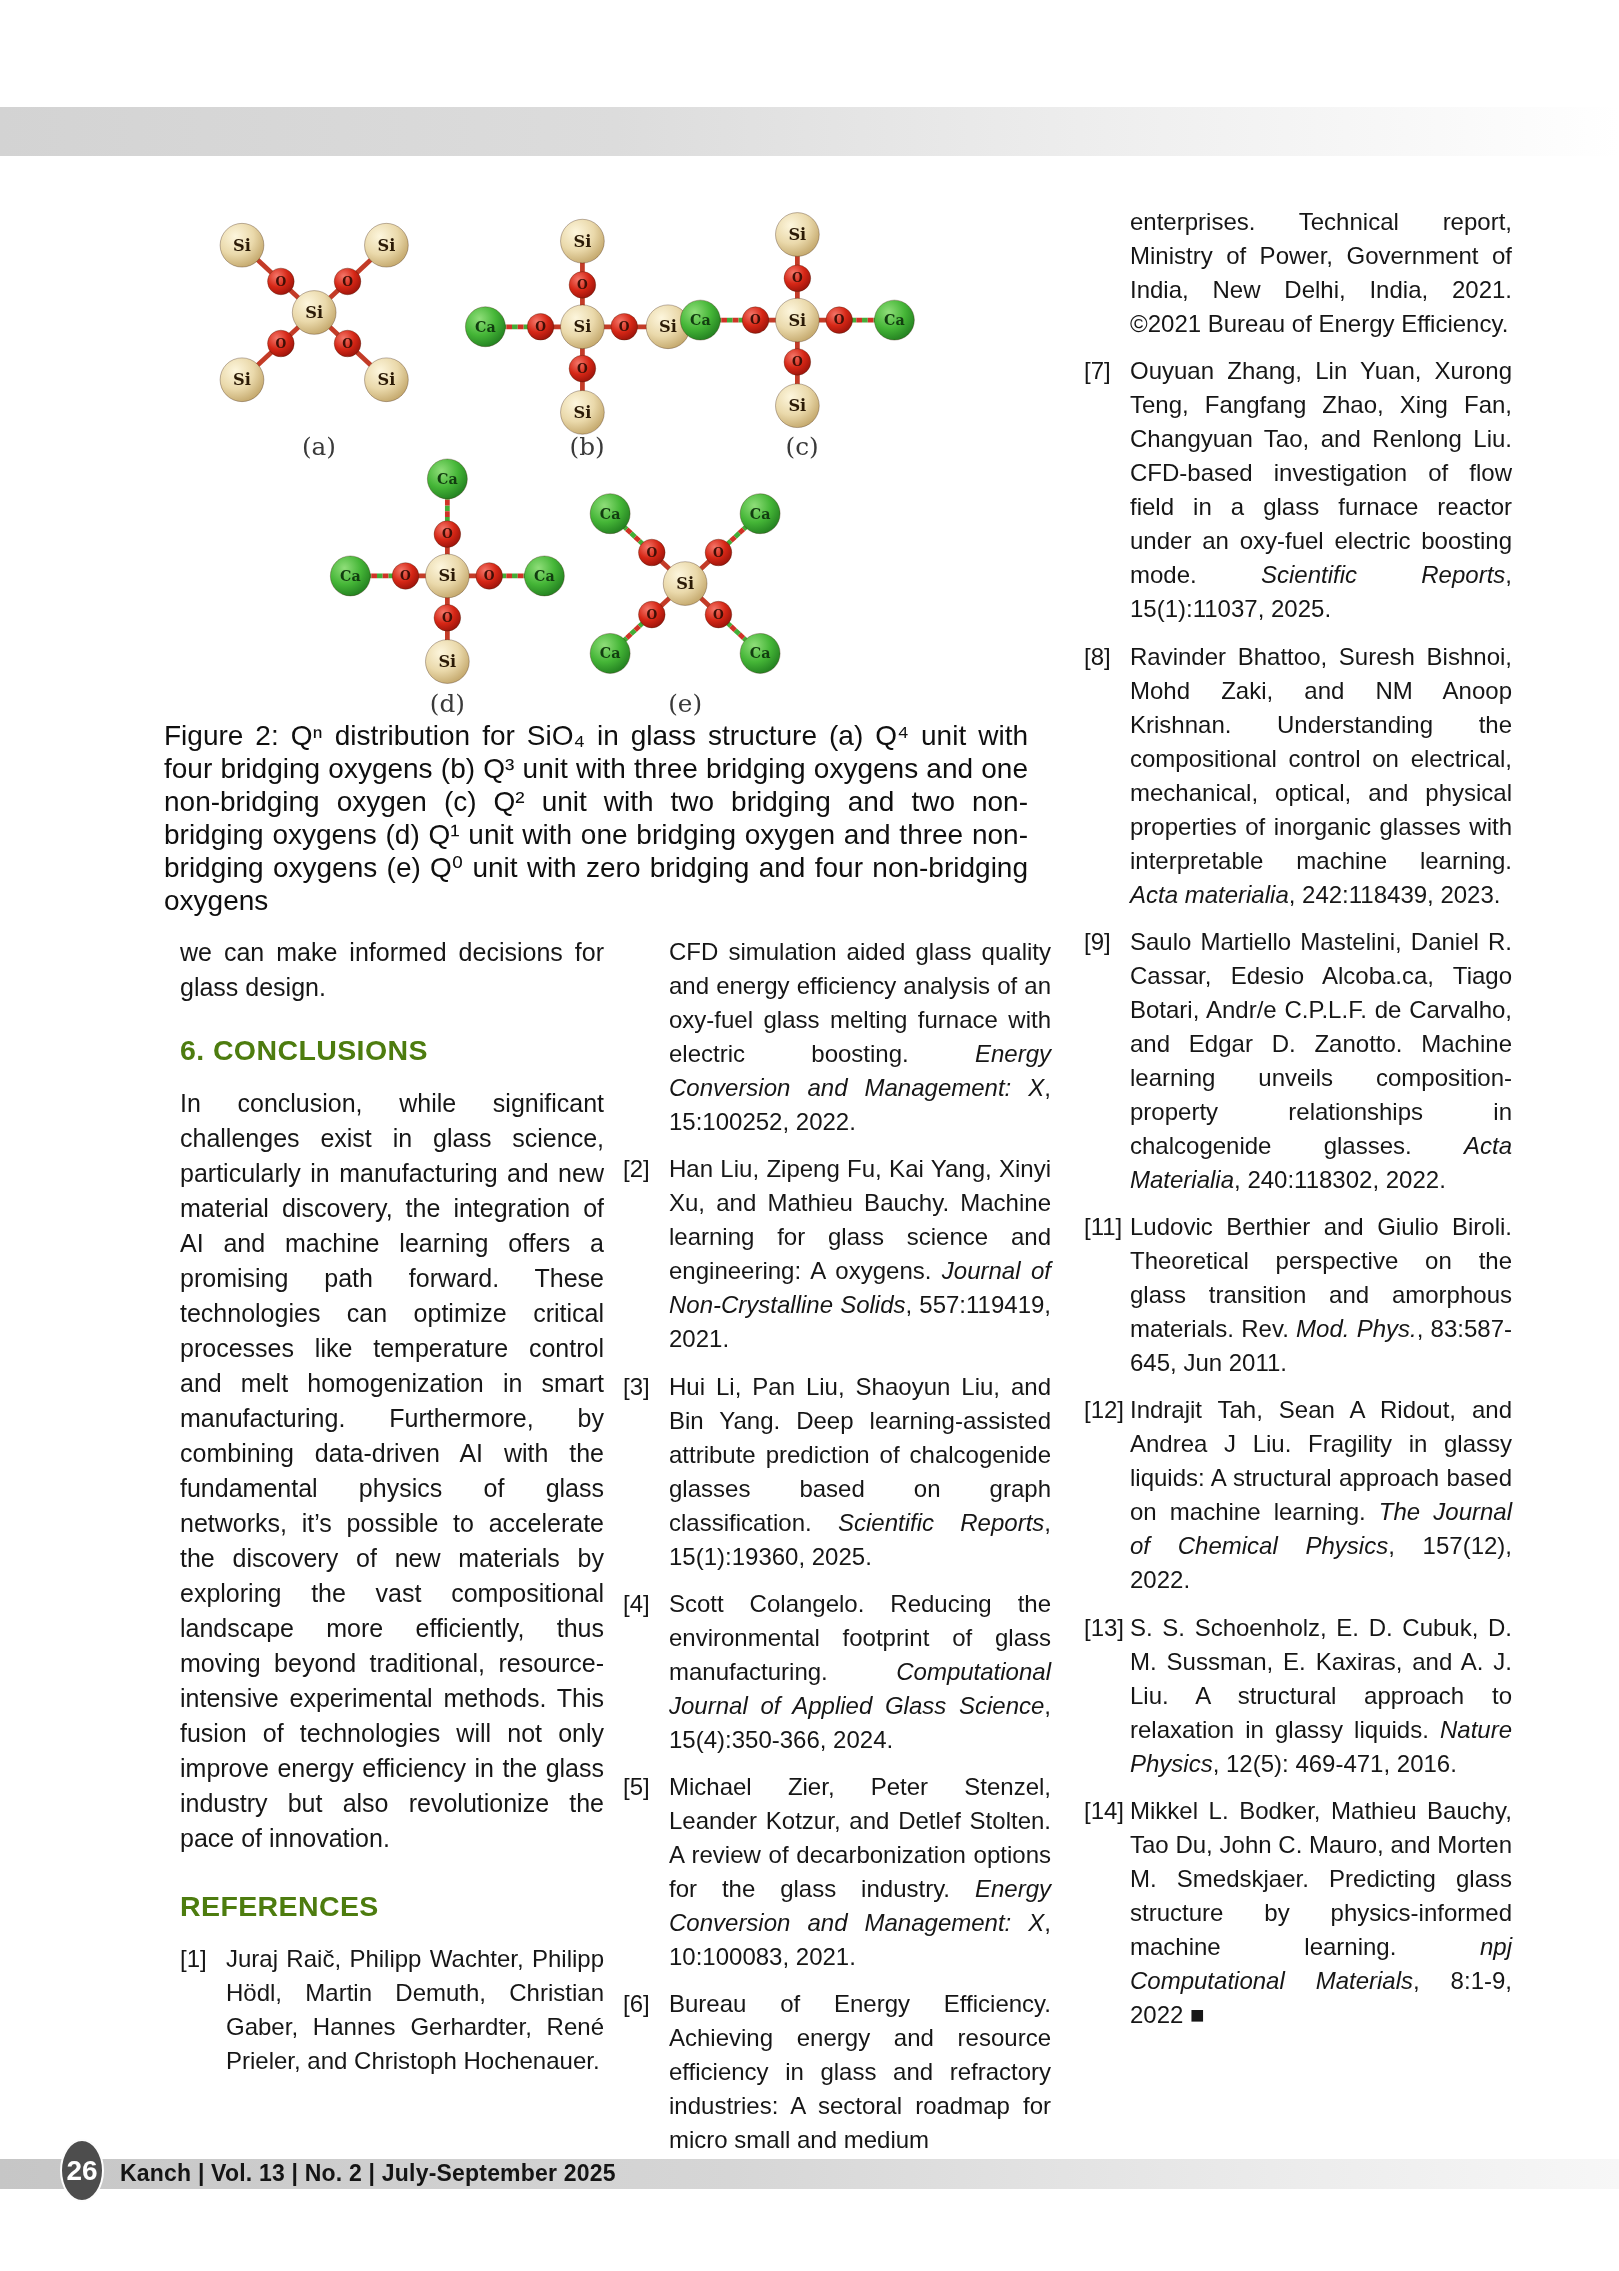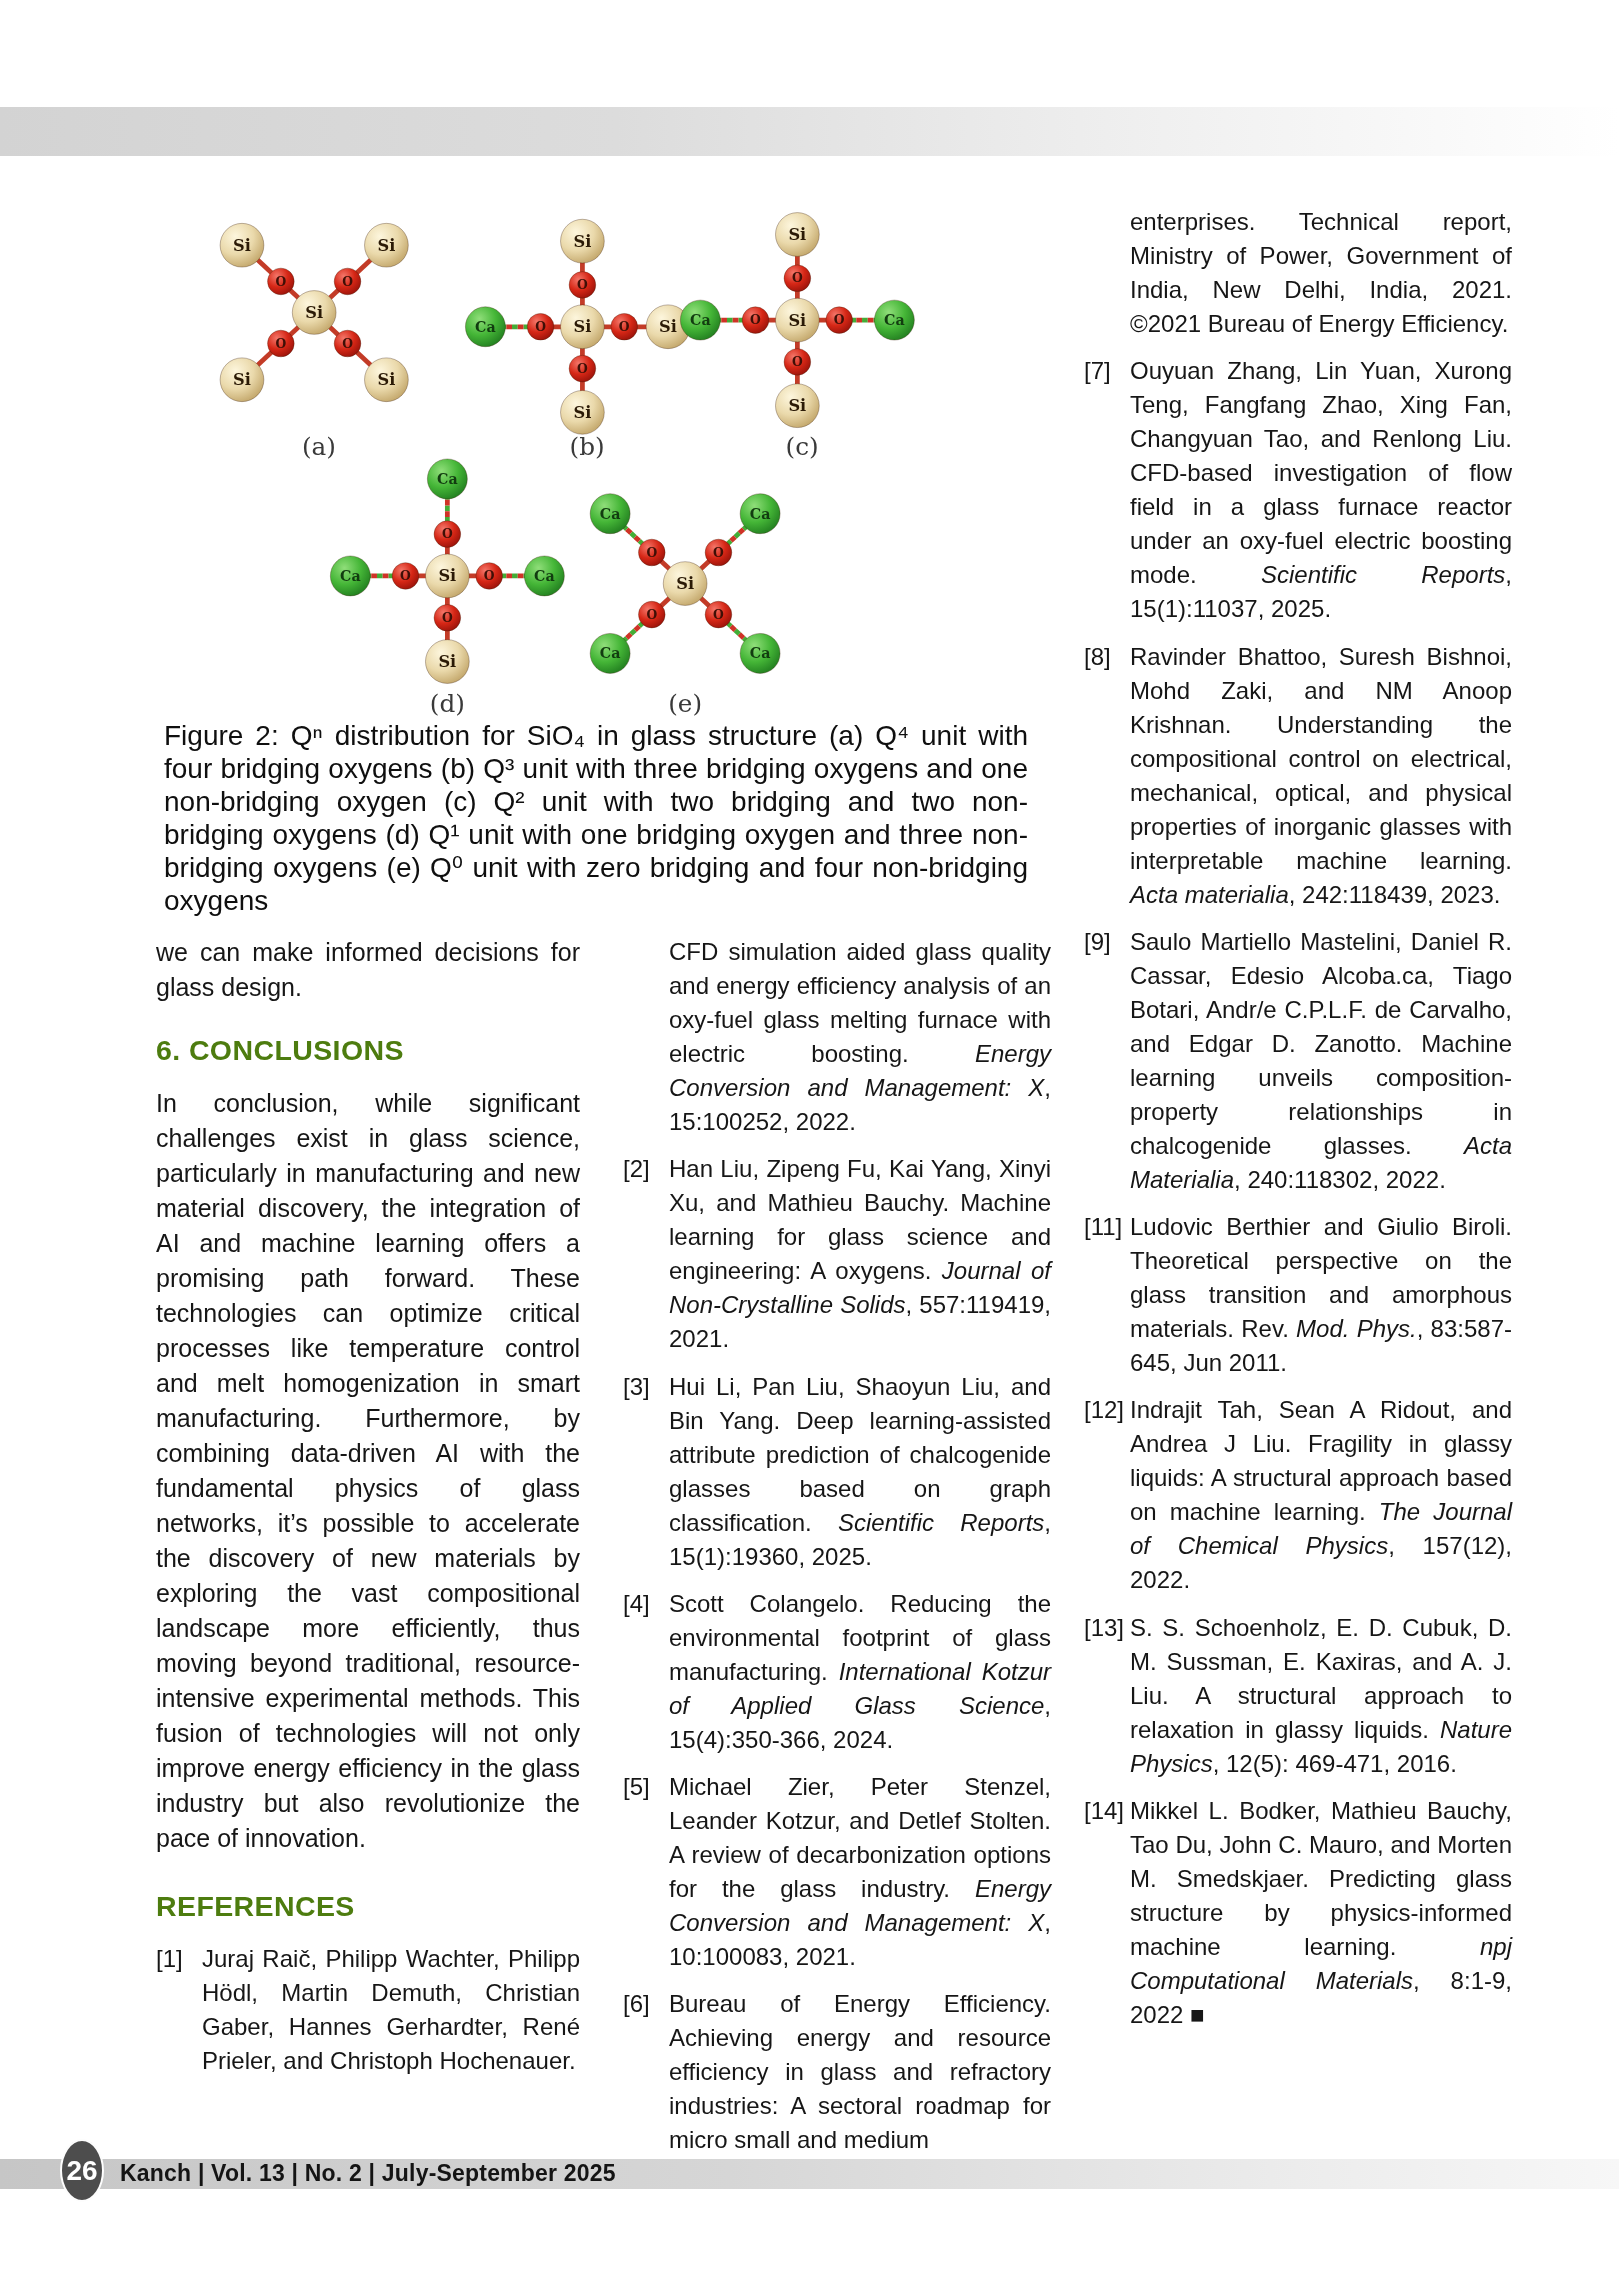--- a/index.html
+++ b/index.html
@@ -4,21 +4,21 @@
 <style>
   html,body{margin:0;padding:0;background:#ffffff;}
   .page{position:relative;width:1620px;height:2271px;background:#ffffff;overflow:hidden;
         font-family:"Liberation Sans","DejaVu Sans",sans-serif;color:#161616;}
   .topbar{position:absolute;left:0;top:107px;width:100%;height:49px;
         background:linear-gradient(to right,#d3d3d3 0%,#dcdcdc 38%,#efefef 70%,#ffffff 100%);}
   #figure{position:absolute;left:143px;top:181px;width:856px;height:535px;}
   .caption{position:absolute;left:164px;top:719px;width:864px;font-size:28px;line-height:33px;
         text-align:justify;color:#0f0f0f;}
   .col{position:absolute;text-align:justify;}
-  #col1{left:156px;top:935px;width:424px;}
+  #col1{left:180px;top:935px;width:424px;}
   #col2{left:623px;top:935px;width:428px;}
   #col3{left:1084px;top:205px;width:428px;}
   .col p{margin:0;}
   .intro{font-size:25px;line-height:35px;}
   .body-text{font-size:25px;line-height:35px;}
   h2.sec{color:#4d7c0f;font-size:28.5px;font-weight:bold;margin:28.5px 0 19px 0;text-align:left;
         letter-spacing:0.4px;font-family:"Liberation Sans",sans-serif;}
   h2.refs-head{margin-top:34px;}
   .ref{position:relative;padding-left:46px;font-size:24px;line-height:34px;margin-bottom:13.3px;}
   .ref-label{position:absolute;left:0;top:0;}
@@ -226,21 +226,21 @@
     <div>
         <div class="ref"><span class="ref-label">[1]</span><span>Juraj Raič, Philipp Wachter, Philipp Hödl, Martin Demuth, Christian Gaber, Hannes Gerhardter, René Prieler, and Christoph Hochenauer.</span></div>
       </div>
   </div>
 
   <div id="col2" class="col">
     <div>
         <div class="ref"><span>CFD simulation aided glass quality and energy efficiency analysis of an oxy-fuel glass melting furnace with electric boosting. </span><span class="it">Energy Conversion and Management: X</span><span>, 15:100252, 2022.</span></div>
         <div class="ref"><span class="ref-label">[2]</span><span>Han Liu, Zipeng Fu, Kai Yang, Xinyi Xu, and Mathieu Bauchy. Machine learning for glass science and engineering: A oxygens. </span><span class="it">Journal of Non-Crystalline Solids</span><span>, 557:119419, 2021.</span></div>
         <div class="ref"><span class="ref-label">[3]</span><span>Hui Li, Pan Liu, Shaoyun Liu, and Bin Yang. Deep learning-assisted attribute prediction of chalcogenide glasses based on graph classification. </span><span class="it">Scientific Reports</span><span>, 15(1):19360, 2025.</span></div>
-        <div class="ref"><span class="ref-label">[4]</span><span>Scott Colangelo. Reducing the environmental footprint of glass manufacturing. </span><span class="it">International Kotzur of Applied Glass Science</span><span>, 15(4):350-366, 2024.</span></div>
+        <div class="ref"><span class="ref-label">[4]</span><span>Scott Colangelo. Reducing the environmental footprint of glass manufacturing. </span><span class="it">Computational Journal of Applied Glass Science</span><span>, 15(4):350-366, 2024.</span></div>
         <div class="ref"><span class="ref-label">[5]</span><span>Michael Zier, Peter Stenzel, Leander Kotzur, and Detlef Stolten. A review of decarbonization options for the glass industry. </span><span class="it">Energy Conversion and Management: X</span><span>, 10:100083, 2021.</span></div>
         <div class="ref"><span class="ref-label">[6]</span><span>Bureau of Energy Efficiency. Achieving energy and resource efficiency in glass and refractory industries: A sectoral roadmap for micro small and medium</span></div>
       </div>
   </div>
 
   <div id="col3" class="col">
     <div>
         <div class="ref"><span>enterprises. Technical report, Ministry of Power, Government of India, New Delhi, India, 2021. ©2021 Bureau of Energy Efficiency.</span></div>
         <div class="ref"><span class="ref-label">[7]</span><span>Ouyuan Zhang, Lin Yuan, Xurong Teng, Fangfang Zhao, Xing Fan, Changyuan Tao, and Renlong Liu. CFD-based investigation of flow field in a glass furnace reactor under an oxy-fuel electric boosting mode. </span><span class="it">Scientific Reports</span><span>, 15(1):11037, 2025.</span></div>
         <div class="ref"><span class="ref-label">[8]</span><span>Ravinder Bhattoo, Suresh Bishnoi, Mohd Zaki, and NM Anoop Krishnan. Understanding the compositional control on electrical, mechanical, optical, and physical properties of inorganic glasses with interpretable machine learning. </span><span class="it">Acta materialia</span><span>, 242:118439, 2023.</span></div>

